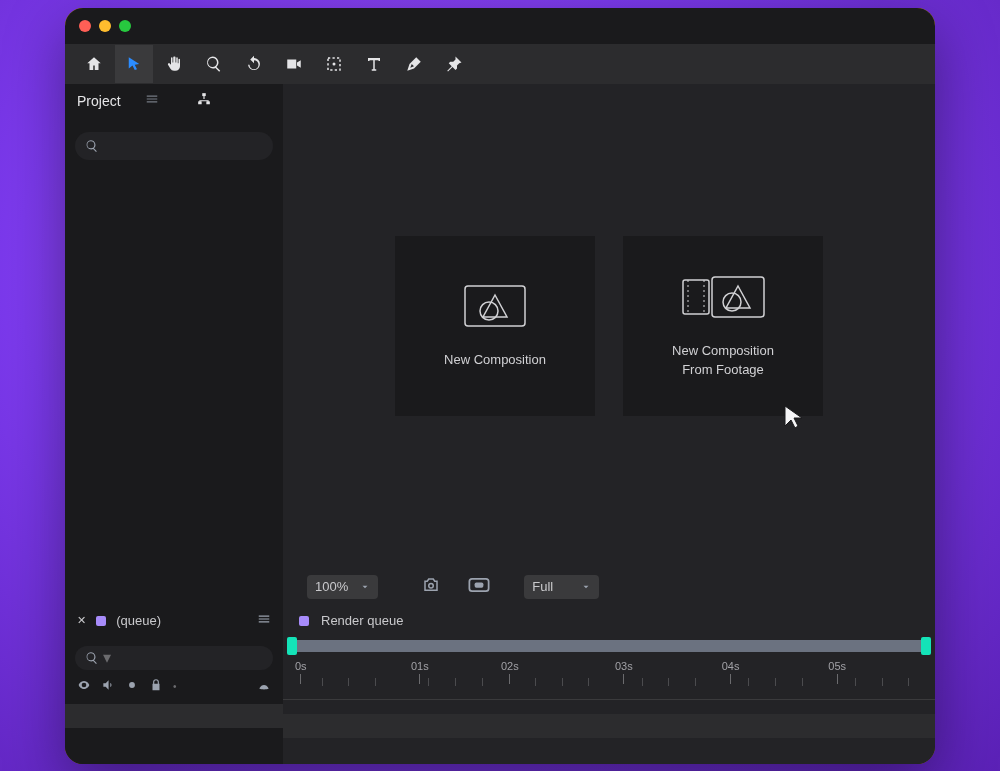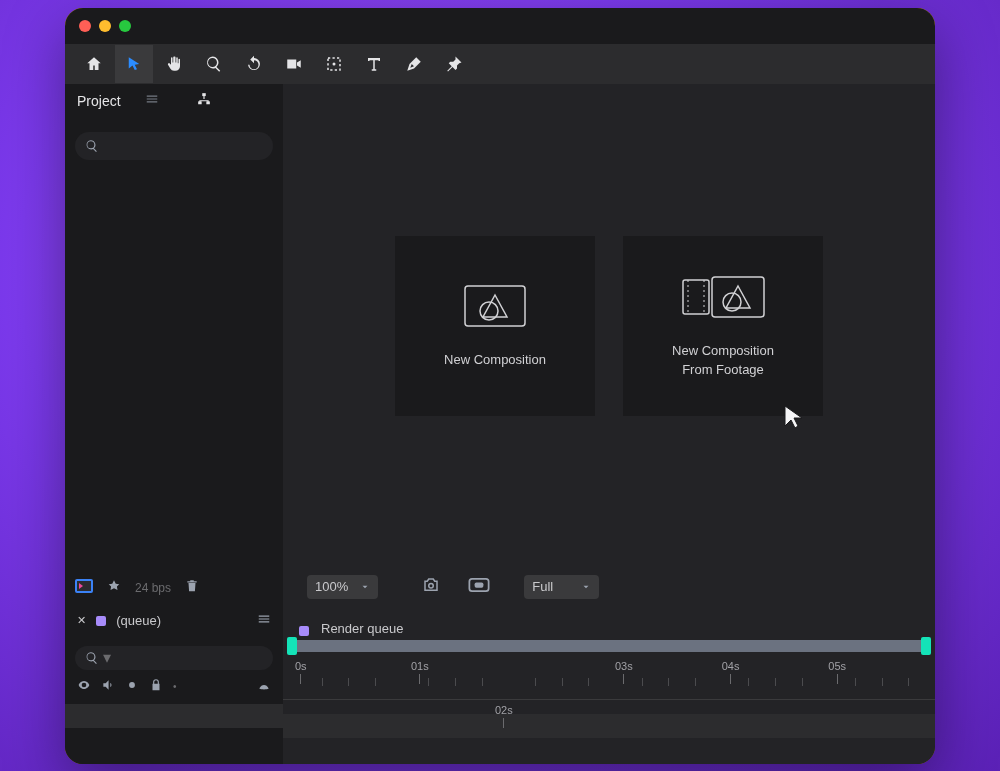--- a/index.html
+++ b/index.html
@@ -93,21 +93,21 @@
 }
 .timeline-tabs {
   height: 30px; background: #232326; display: flex; align-items: center;
   color: #c9c9cc; font-size: 13px;
 }
 .tl-tab1 {
   display: flex; align-items: center; gap: 10px; padding: 0 12px; height: 100%;
   background: #1a1a1c; width: 218px;
 }
 .tl-tab2 {
-  display: flex; align-items: flex-end; gap: 12px; padding: 0 16px; height: 100%;
+  display: flex; align-items: center; gap: 12px; padding: 0 16px; height: 100%;
 }
 .sq { width: 10px; height: 10px; background: #a78bfa; border-radius: 2px; }
 .timeline-body { flex: 1; display: flex; }
 .tl-left {
   width: 218px; background: #1a1a1c; display: flex; flex-direction: column;
 }
 .tl-search {
   margin: 10px 10px 4px 10px; height: 24px; background: #232326; border-radius: 12px;
   display: flex; align-items: center; padding: 0 10px;
 }
@@ -221,40 +221,20 @@
               <path d="M11 7h2v5h-2zM5 14h14v2H5zM4 14h2v3H4zM18 14h2v3h-2z"></path>
             </svg>
         </span>
       </div>
       <div class="search-box">
         <svg class="icon" viewBox="0 0 24 24">
             <path d="M10 2a8 8 0 015.3 13.9l5 5-1.4 1.4-5-5A8 8 0 1110 2zm0 2a6 6 0 100 12 6 6 0 000-12z"></path>
           </svg>
       </div>
       <div class="project-area"></div>
-      <div class="project-footer">
-        <span>
-          <svg width="18" height="14" viewBox="0 0 18 14">
-              <rect width="18" height="14" rx="2" fill="#3b82f6"></rect>
-              <rect x="2" y="2" width="14" height="10" fill="#2c2c2e"></rect>
-              <path d="M4 4l4 3-4 3z" fill="#ec4899"></path>
-            </svg>
-        </span>
-        <span>
-          <svg class="icon" viewBox="0 0 24 24">
-              <path d="M12 2l3 6 6 1-4 4 1 6-6-3-6 3 1-6-4-4 6-1z"></path>
-            </svg>
-        </span>
-        <span>24 bps</span>
-        <span>
-          <svg class="icon" viewBox="0 0 24 24">
-              <path d="M6 7h12l-1 14H7zM4 4h16v2H4zM9 2h6v2H9z"></path>
-            </svg>
-        </span>
-      </div>
     </div>
 
     <div class="viewer">
       <div class="viewer-content">
         <div class="card">
           <svg width="80" height="50" viewBox="0 0 80 50">
             <rect x="10" y="5" width="60" height="40" rx="3" fill="none" stroke="#d1d1d4" stroke-width="1.5"></rect>
             <circle cx="34" cy="30" r="9" fill="none" stroke="#d1d1d4" stroke-width="1.5"></circle>
             <path d="M40 14 L52 36 L28 36 Z" fill="none" stroke="#d1d1d4" stroke-width="1.5"></path>
           </svg>
@@ -363,21 +343,21 @@
             <div class="minor" style="left: 38.6667px;"></div>
             <div class="minor" style="left: 65.3333px;"></div>
             <div class="minor" style="left: 92px;"></div>
             <div class="tick" style="left: 128px;">
               <span class="tick-label">01s</span>
               <div class="tick-line"></div>
             </div>
             <div class="minor" style="left: 145.333px;"></div>
             <div class="minor" style="left: 172px;"></div>
             <div class="minor" style="left: 198.667px;"></div>
-            <div class="tick" style="left: 212px; margin-top: 44px;">
+            <div class="tick" style="left: 218px;">
               <span class="tick-label">02s</span>
               <div class="tick-line"></div>
             </div>
             <div class="minor" style="left: 252px;"></div>
             <div class="minor" style="left: 278.667px;"></div>
             <div class="minor" style="left: 305.333px;"></div>
             <div class="tick" style="left: 332px;">
               <span class="tick-label">03s</span>
               <div class="tick-line"></div>
             </div>

